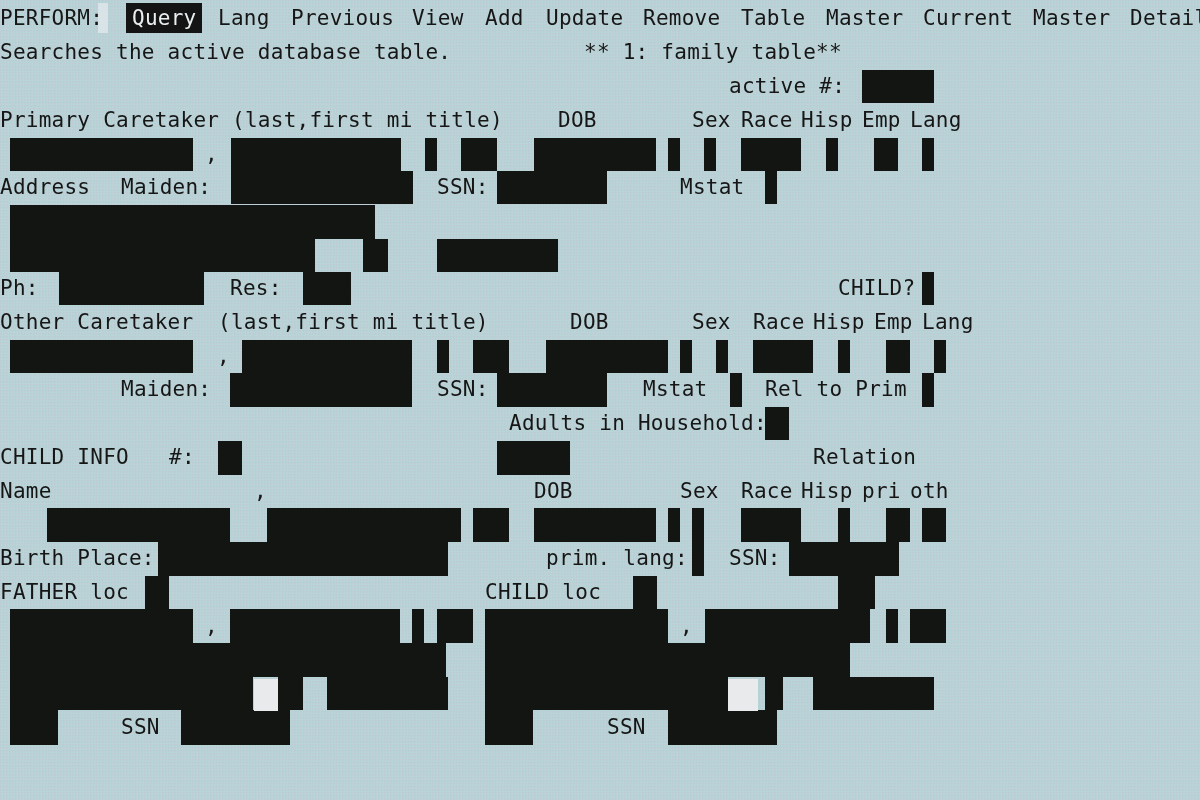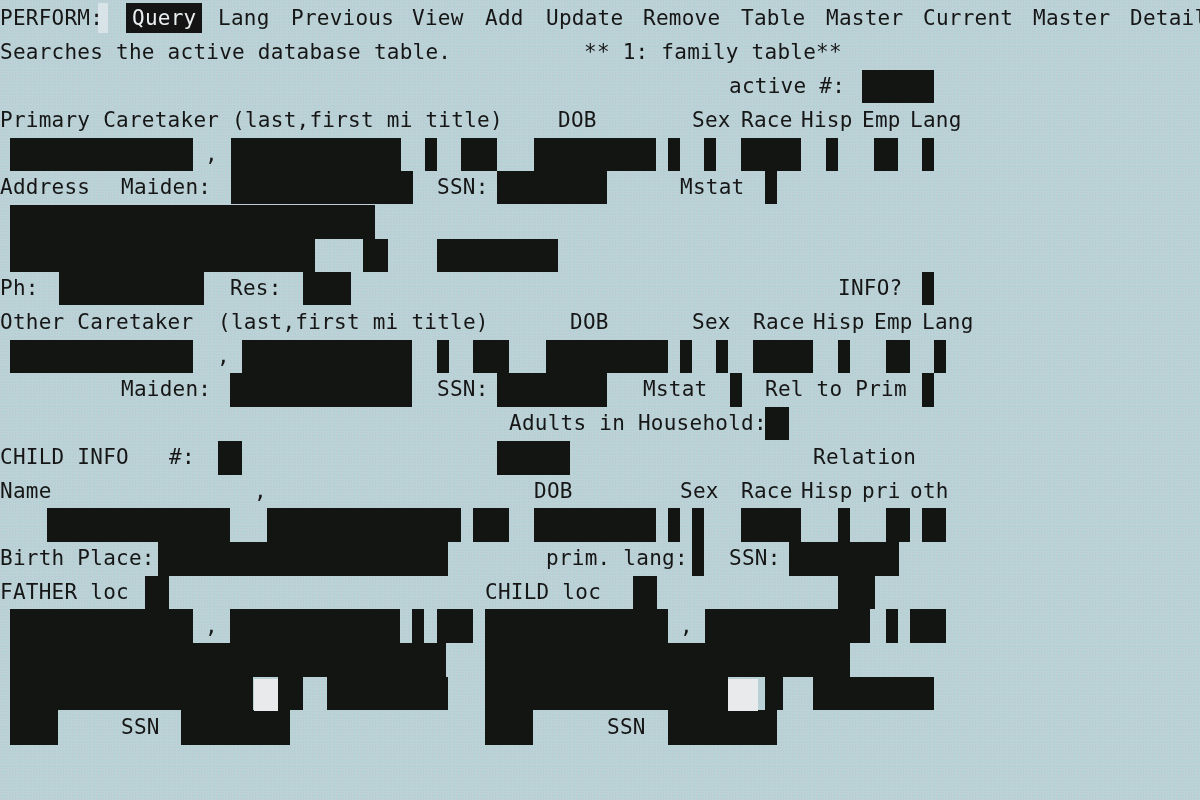--- a/index.html
+++ b/index.html
@@ -65,21 +65,21 @@
   <span class="t" style="left:910px;top:105px">Lang</span>
   <span class="t" style="left:205px;top:139px">,</span>
 
   <span class="t" style="left:0;top:172px">Address</span>
   <span class="t" style="left:121px;top:172px">Maiden:</span>
   <span class="t" style="left:437px;top:172px">SSN:</span>
   <span class="t" style="left:680px;top:172px">Mstat</span>
 
   <span class="t" style="left:0;top:273px">Ph:</span>
   <span class="t" style="left:230px;top:273px">Res:</span>
-  <span class="t" style="left:838px;top:273px">INFO?</span>
+  <span class="t" style="left:838px;top:273px">CHILD?</span>
 
   <span class="t" style="left:0;top:307px">Other Caretaker</span>
   <span class="t" style="left:218px;top:307px">(last,first mi title)</span>
   <span class="t" style="left:570px;top:307px">DOB</span>
   <span class="t" style="left:692px;top:307px">Sex</span>
   <span class="t" style="left:753px;top:307px">Race</span>
   <span class="t" style="left:813px;top:307px">Hisp</span>
   <span class="t" style="left:874px;top:307px">Emp</span>
   <span class="t" style="left:922px;top:307px">Lang</span>
   <span class="t" style="left:217px;top:341px">,</span>

